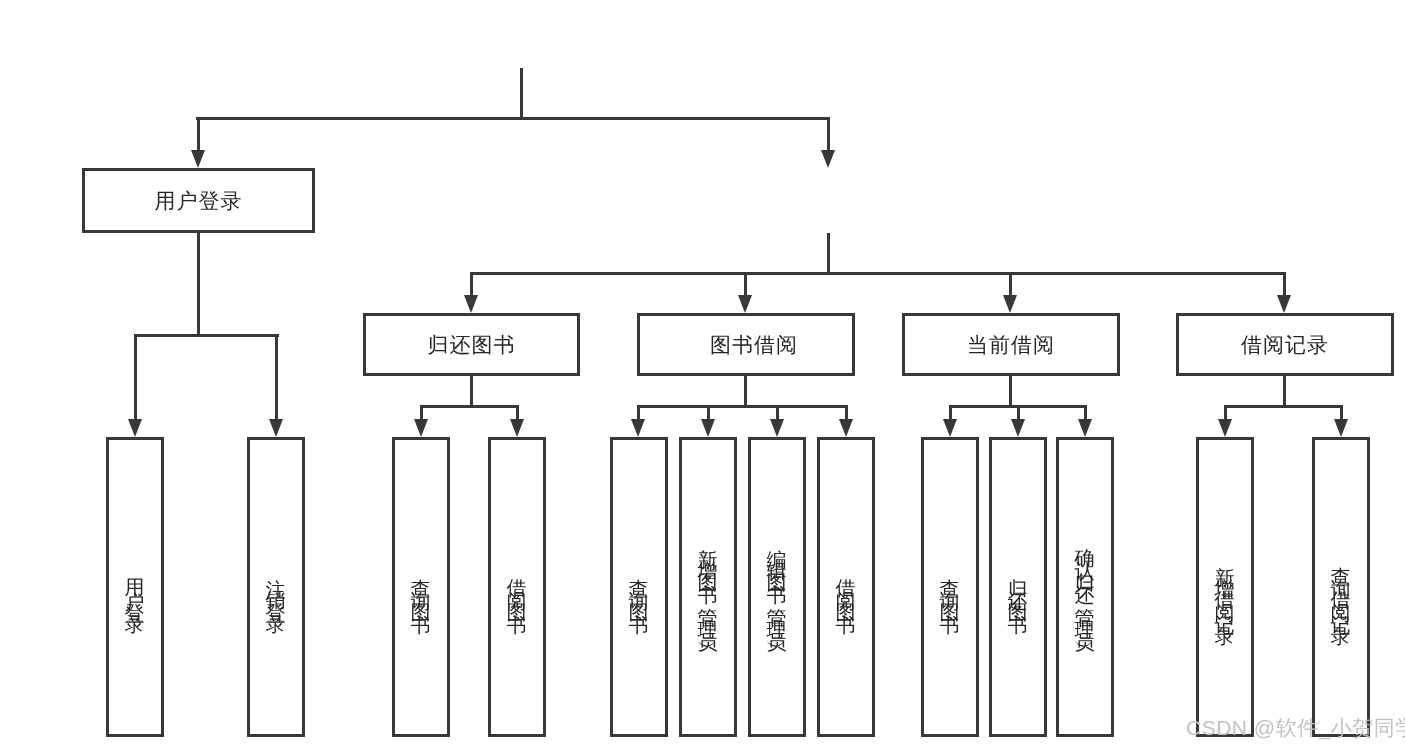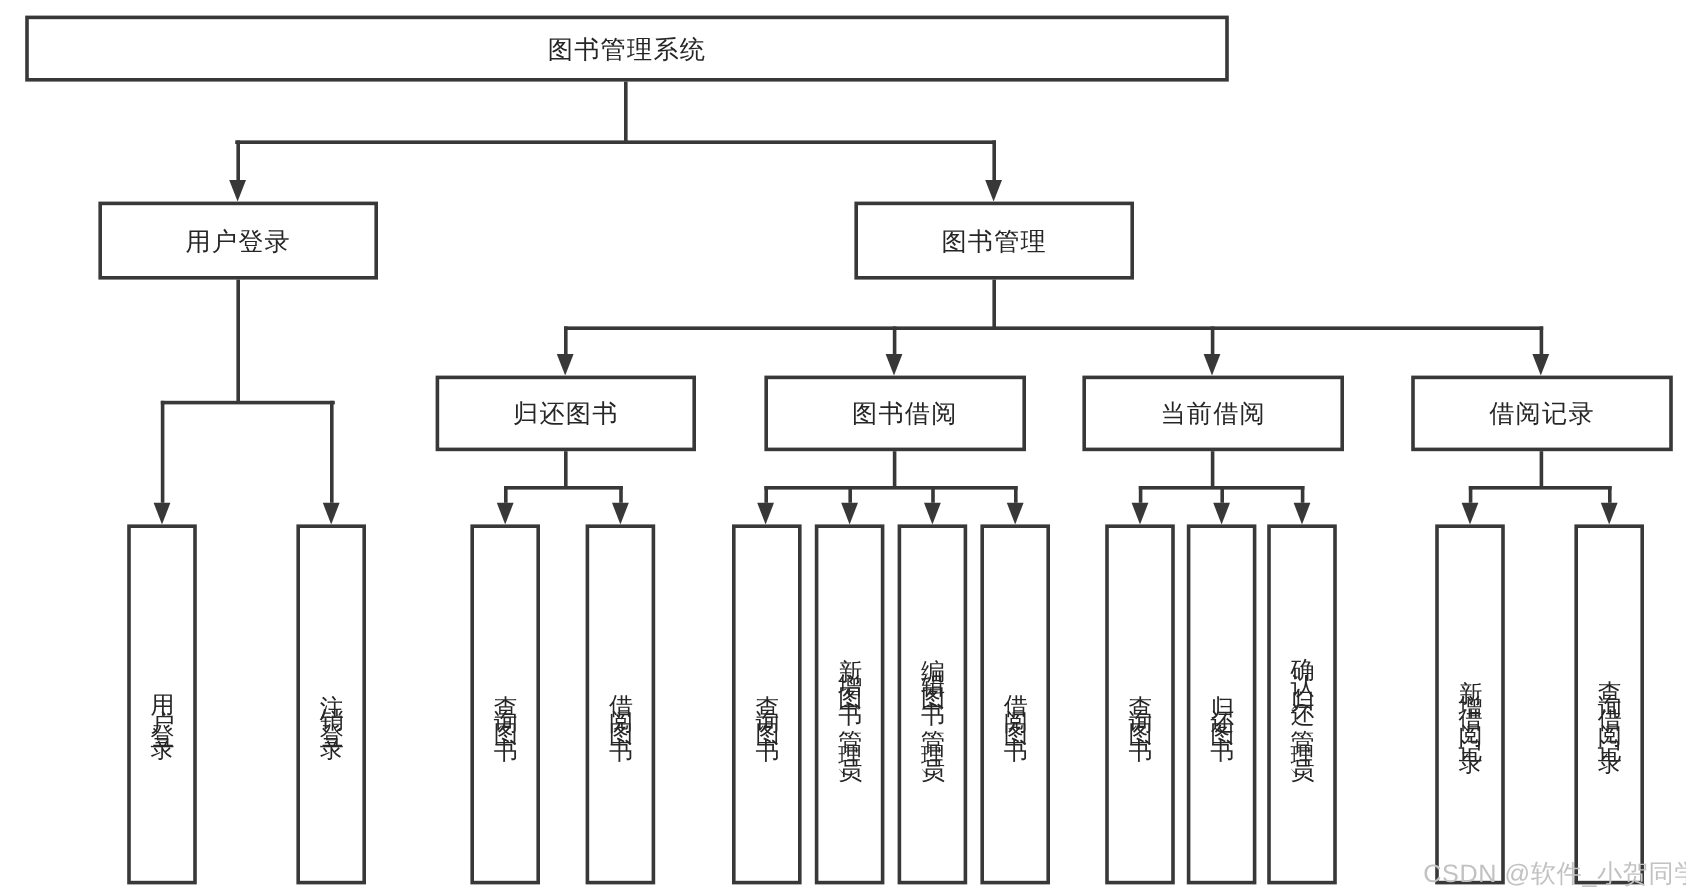--- a/index.html
+++ b/index.html
@@ -27,36 +27,30 @@
   .watermark{
     position:absolute;left:1186px;top:714px;font-size:21px;color:#c2c2c2;
     letter-spacing:0.5px;white-space:nowrap;z-index:10;
   }
 </style>
 </head>
 <body>
 
 <div class="canvas">
 
-  <div class="node" style="left:21px;top:13px;width:1003px;height:55px;">
-    <span>图书管理系统</span>
-  </div>
 
   <div class="ln" style="left:520px;top:68px;width:3px;height:50px;"></div>
   <div class="ln" style="left:196px;top:117px;width:634px;height:3px;"></div>
   <div class="ln" style="left:197px;top:117px;width:3px;height:33px;"></div>
   <div class="ah" style="left:191px;top:150px;"></div>
   <div class="ln" style="left:827px;top:117px;width:3px;height:33px;"></div>
   <div class="ah" style="left:821px;top:150px;"></div>
 
   <div class="node" style="left:82px;top:168px;width:233px;height:65px;">
     <span>用户登录</span>
-  </div>
-  <div class="node" style="left:712px;top:168px;width:233px;height:65px;">
-    <span>图书管理</span>
   </div>
 
   <div class="ln" style="left:197px;top:233px;width:3px;height:102px;"></div>
   <div class="ln" style="left:134px;top:334px;width:145px;height:3px;"></div>
   <div class="ln" style="left:134px;top:334px;width:3px;height:85px;"></div>
   <div class="ah" style="left:128px;top:419px;"></div>
   <div class="ln" style="left:275px;top:334px;width:3px;height:85px;"></div>
   <div class="ah" style="left:269px;top:419px;"></div>
 
   <div class="ln" style="left:827px;top:233px;width:3px;height:40px;"></div>

